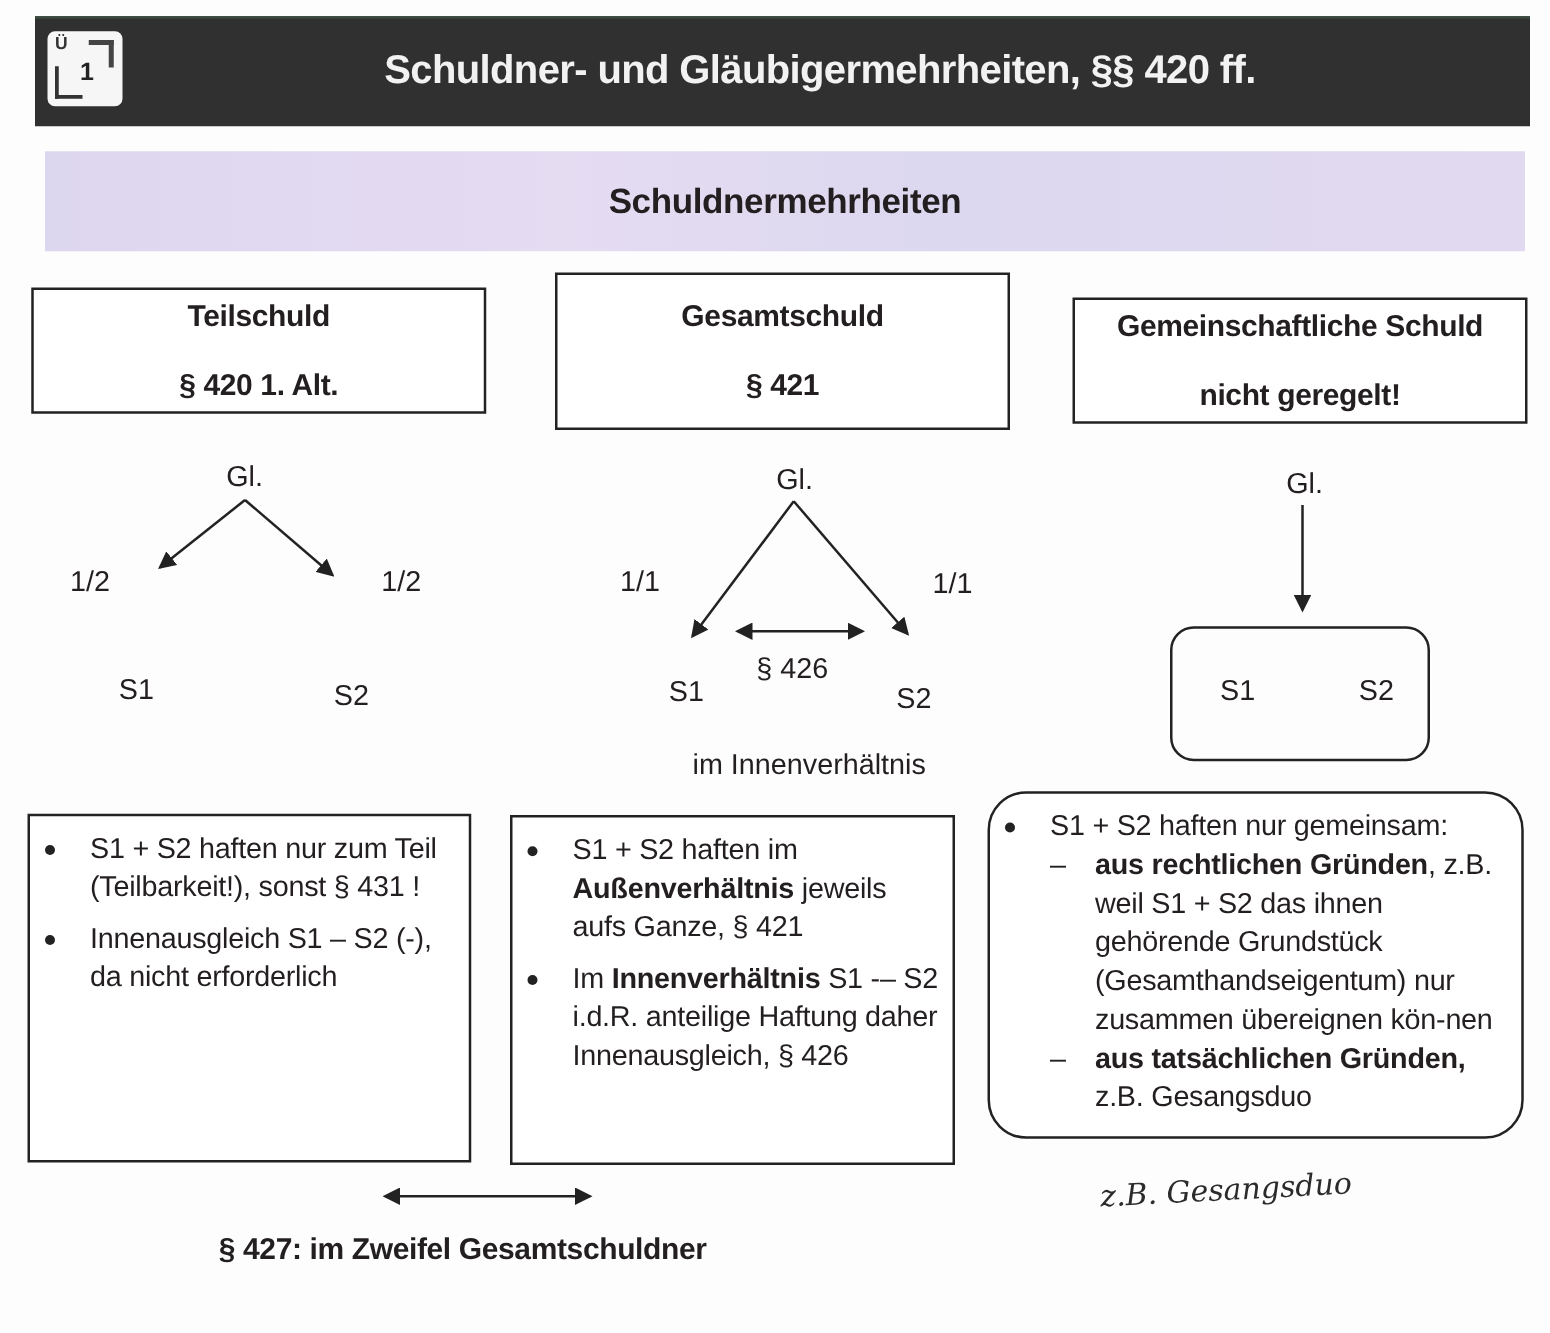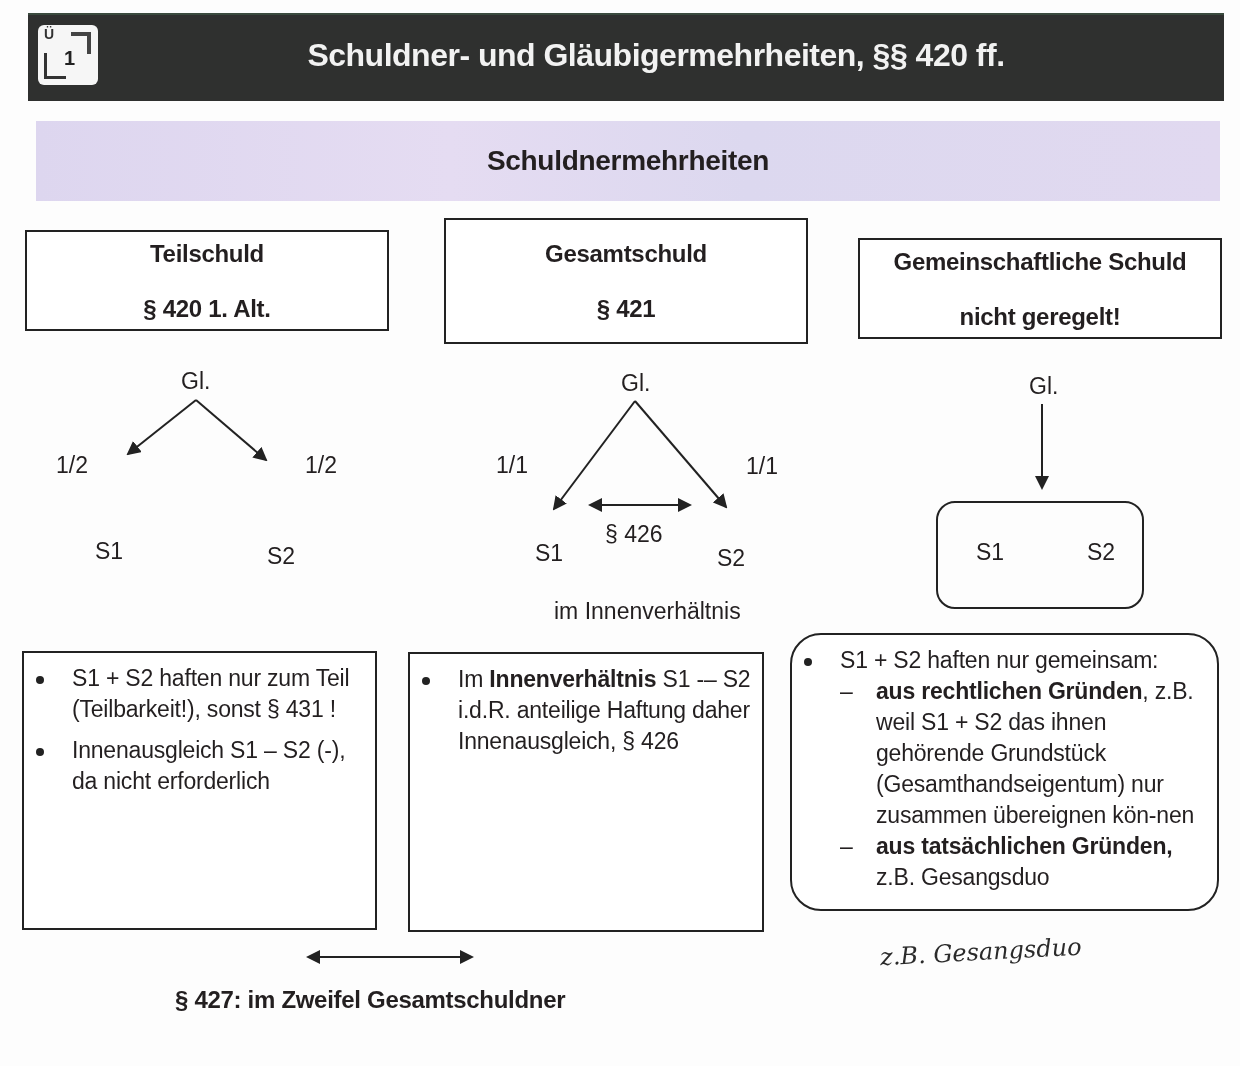--- a/index.html
+++ b/index.html
@@ -152,20 +152,24 @@
   </div>
   <div class="bullet-item">
     <span class="bullet-dot"></span>
     <span>Innenausgleich S1 – S2 (-), da nicht erforderlich</span>
   </div>
 </div>
 
 <div class="abs detail-box" style="left:408px; top:652px; width:356px; height:280px; padding:10px 10px 0 0;">
   <div class="bullet-item">
     <span class="bullet-dot"></span>
+    <span>S1 + S2 haften im </span><b>Außenverhältnis</b><span> jeweils aufs Ganze, § 421</span>
+  </div>
+  <div class="bullet-item">
+    <span class="bullet-dot"></span>
     <span>Im </span><b>Innenverhältnis</b><span> S1 -– S2 i.d.R. anteilige Haftung daher Innenausgleich, § 426</span>
   </div>
 </div>
 
 <div class="abs detail-box" style="left:790px; top:633px; width:429px; height:278px; padding:10px 10px 0 0;border-radius:31px;">
   <div class="bullet-item" style="margin-bottom:0;">
     <span class="bullet-dot"></span>
     <span>S1 + S2 haften nur gemeinsam:</span>
     <div class="dash-item">
       <span class="dash-mark">–</span>

